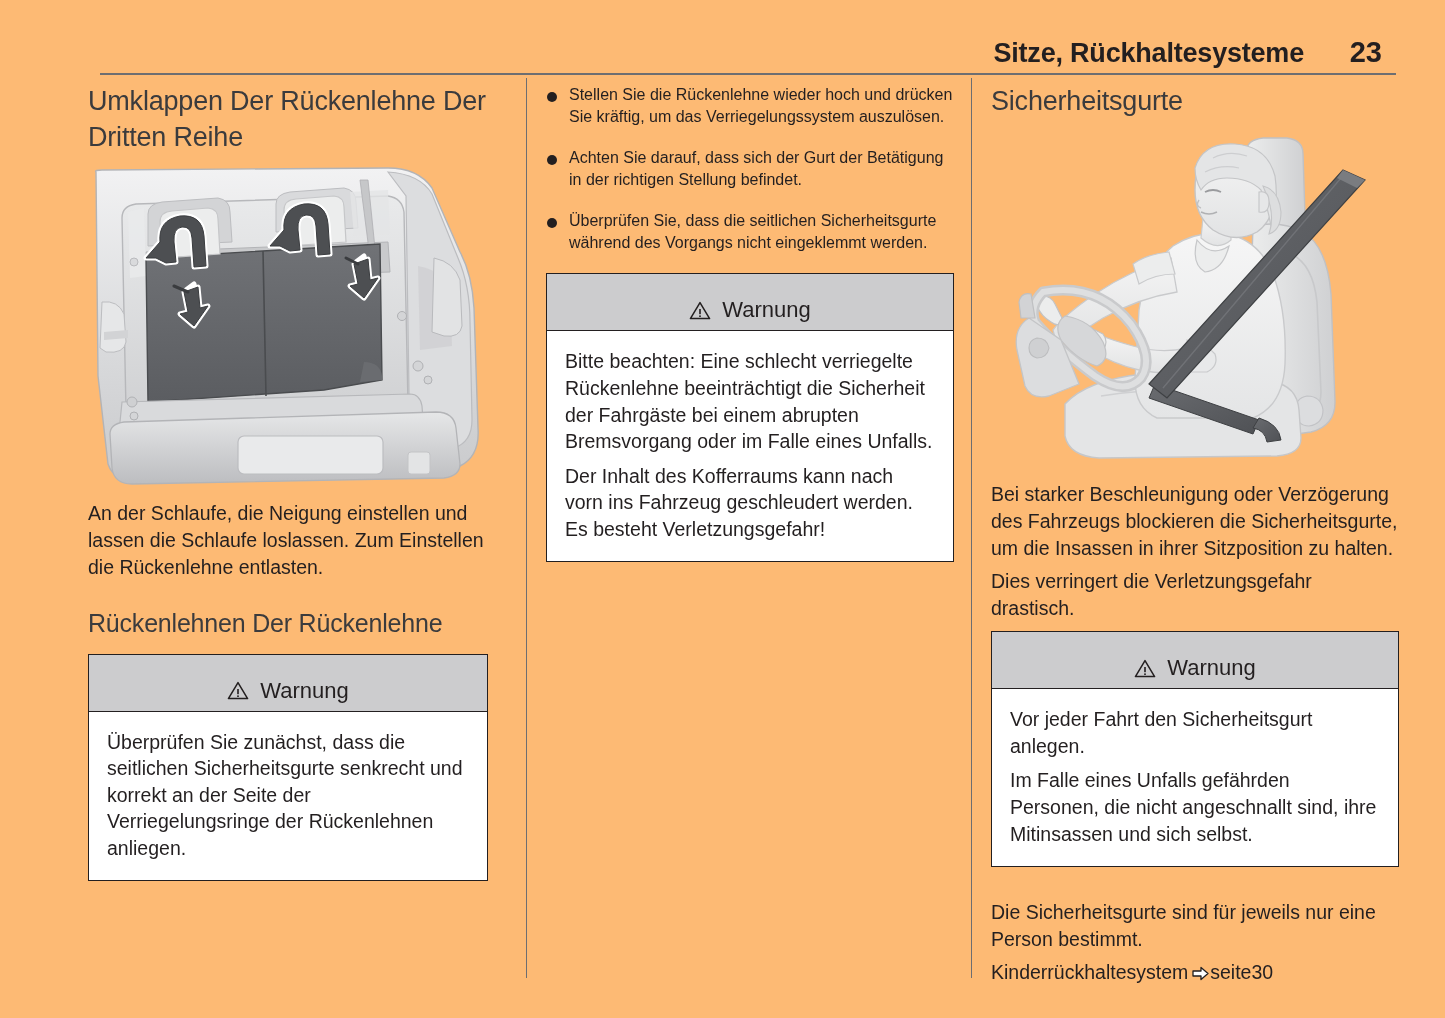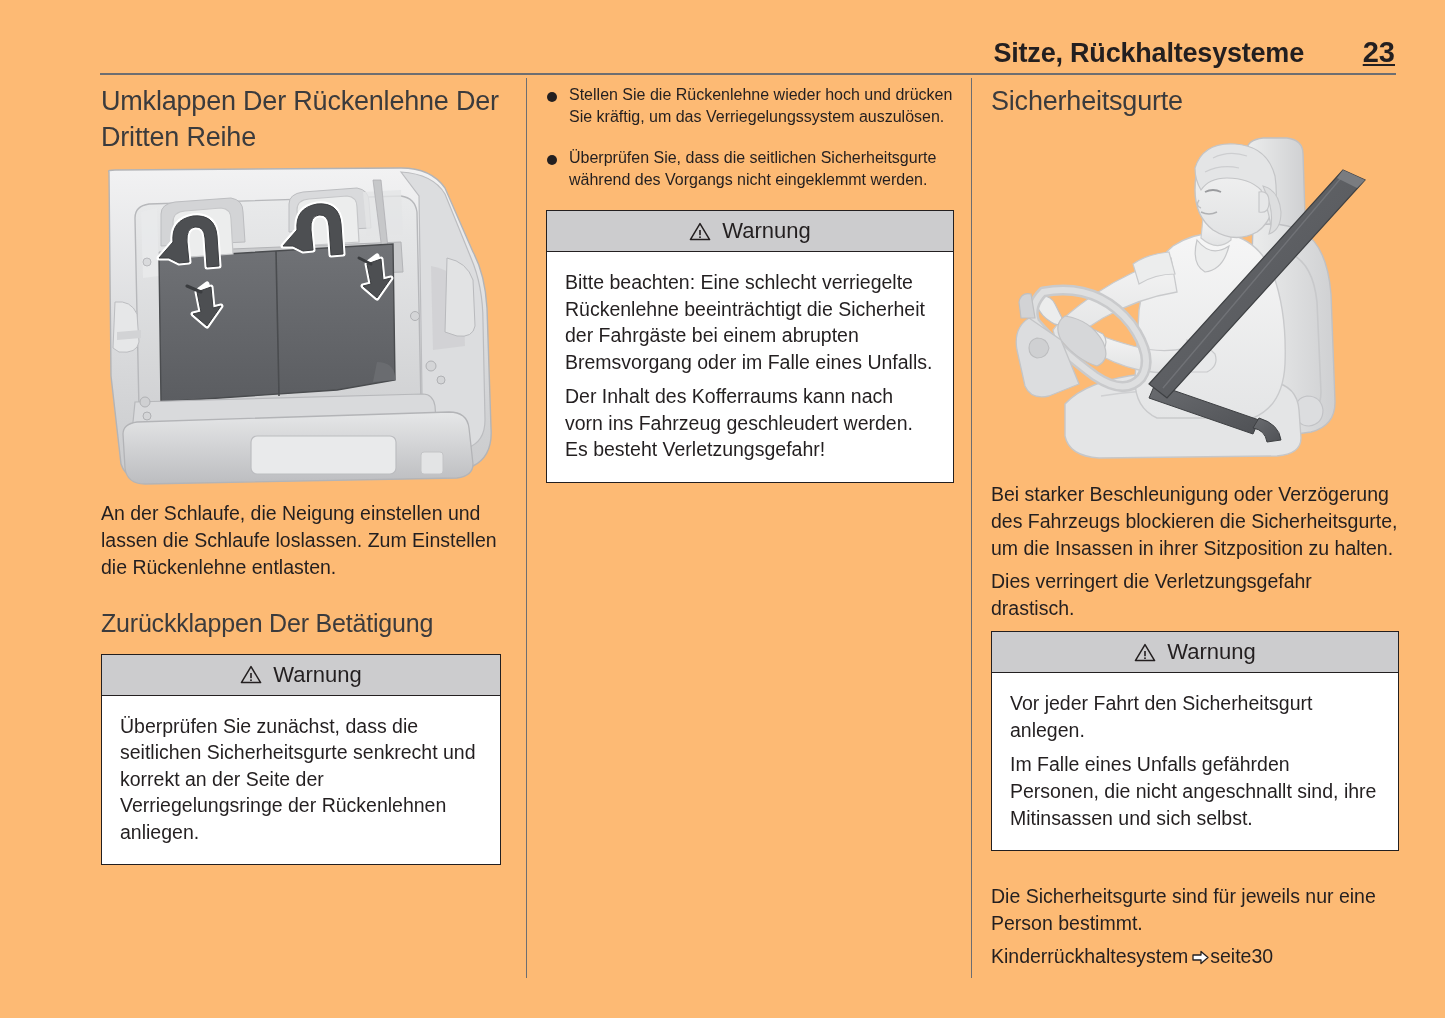--- a/index.html
+++ b/index.html
@@ -32,26 +32,25 @@
     right: 92px;
     top: 0;
     font-size: 27px;
     font-weight: bold;
     letter-spacing: -0.2px;
     color: #231f20;
     white-space: nowrap;
   }
   .header-pageno {
     position: absolute;
-    right: 1px;
+    right: 14px;
     top: -2px;
     font-size: 29px;
     font-weight: bold;
     color: #231f20;
-    text-decoration: underline;
   }
   .header-rule {
     position: absolute;
     left: 0;
     top: 35px;
     width: 1296px;
     height: 2px;
     background: #6d6e71;
   }
 
@@ -64,21 +63,21 @@
     background: #6d6e71;
   }
   .col-sep.s1 { left: 526px; }
   .col-sep.s2 { left: 971px; }
 
   
   .col {
     position: absolute;
     top: 84px;
   }
-  .col-1 { left: 101px; width: 400px; }
+  .col-1 { left: 88px; width: 400px; }
   .col-2 { left: 546px; width: 408px; }
   .col-3 { left: 991px; width: 408px; }
 
   
   h1.sect-title {
     margin: 0 0 10px 0;
     font-size: 27px;
     font-weight: normal;
     line-height: 1.33;
     color: #3b3b3d;
@@ -126,21 +125,21 @@
   
   .warnbox {
     border: 1px solid #231f20;
     margin-top: 14px;
     background: #ffffff;
   }
   .warnbox-head {
     background: #ccccce;
     border-bottom: 1px solid #231f20;
     text-align: center;
-    padding: 9px 4px 9px 4px;
+    padding: 25px 4px 9px 4px;
     display: flex;
     align-items: center;
     justify-content: center;
     gap: 11px;
   }
   .warnbox-head .warn-label {
     font-size: 22px;
     color: #231f20;
     line-height: 1;
   }
@@ -277,21 +276,21 @@
         <circle cx="46" cy="250" r="4" fill="#d4d5d7" stroke="#b0b1b4" stroke-width="1"></circle>
         <circle cx="314" cy="150" r="4.5" fill="#d4d5d7" stroke="#b0b1b4" stroke-width="1"></circle>
         <circle cx="330" cy="200" r="5" fill="#d4d5d7" stroke="#b0b1b4" stroke-width="1"></circle>
         <circle cx="340" cy="214" r="4" fill="#d4d5d7" stroke="#b0b1b4" stroke-width="1"></circle>
         <circle cx="46" cy="96" r="4" fill="#d9dadc" stroke="#b9babd" stroke-width="1"></circle>
       </svg>
     </div>
 
     <p class="body" style="margin-top:14px;">An der Schlaufe, die Neigung einstellen und lassen die Schlaufe loslassen. Zum Einstellen die Rückenlehne entlasten.</p>
 
-    <h2 class="sub-title">Zurückklappen Der Betätigung</h2>
+    <h2 class="sub-title">Rückenlehnen Der Rückenlehne</h2>
 
     <div class="warnbox">
       <div class="warnbox-head">
         <span class="warn-triangle">
           <svg width="22" height="19" viewBox="0 0 22 19" xmlns="http://www.w3.org/2000/svg">
             <path d="M11 1.6 L20.6 17.6 L1.4 17.6 Z" fill="none" stroke="#231f20" stroke-width="1.5" stroke-linejoin="round"></path>
             <rect x="10.2" y="8" width="1.6" height="5.2" fill="#231f20"></rect>
             <rect x="10.2" y="14.4" width="1.6" height="1.6" fill="#231f20"></rect>
           </svg>
         </span>
@@ -306,20 +305,24 @@
 
   <div class="col col-2">
 
     <ul class="bullets">
       <li>
         <span class="bullet-dot"></span>
         <span>Stellen Sie die Rückenlehne wieder hoch und drücken Sie kräftig, um das Verriegelungssystem auszulösen.</span>
       </li>
       <li>
         <span class="bullet-dot"></span>
+        <span>Achten Sie darauf, dass sich der Gurt der Betätigung in der richtigen Stellung befindet.</span>
+      </li>
+      <li>
+        <span class="bullet-dot"></span>
         <span>Überprüfen Sie, dass die seitlichen Sicherheitsgurte während des Vorgangs nicht eingeklemmt werden.</span>
       </li>
     </ul>
 
     <div class="warnbox" style="margin-top:18px;">
       <div class="warnbox-head">
         <span class="warn-triangle">
           <svg width="22" height="19" viewBox="0 0 22 19" xmlns="http://www.w3.org/2000/svg">
             <path d="M11 1.6 L20.6 17.6 L1.4 17.6 Z" fill="none" stroke="#231f20" stroke-width="1.5" stroke-linejoin="round"></path>
             <rect x="10.2" y="8" width="1.6" height="5.2" fill="#231f20"></rect>

